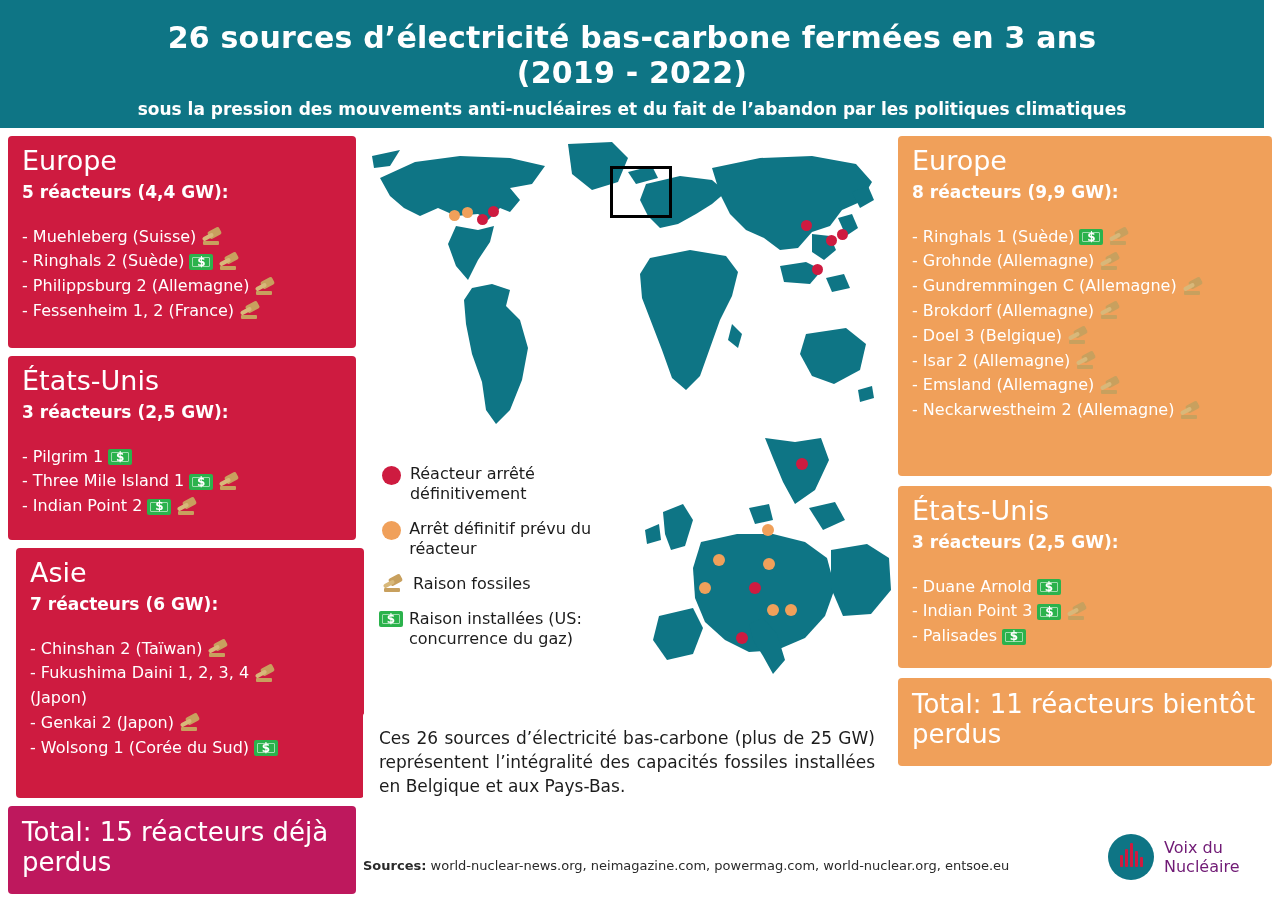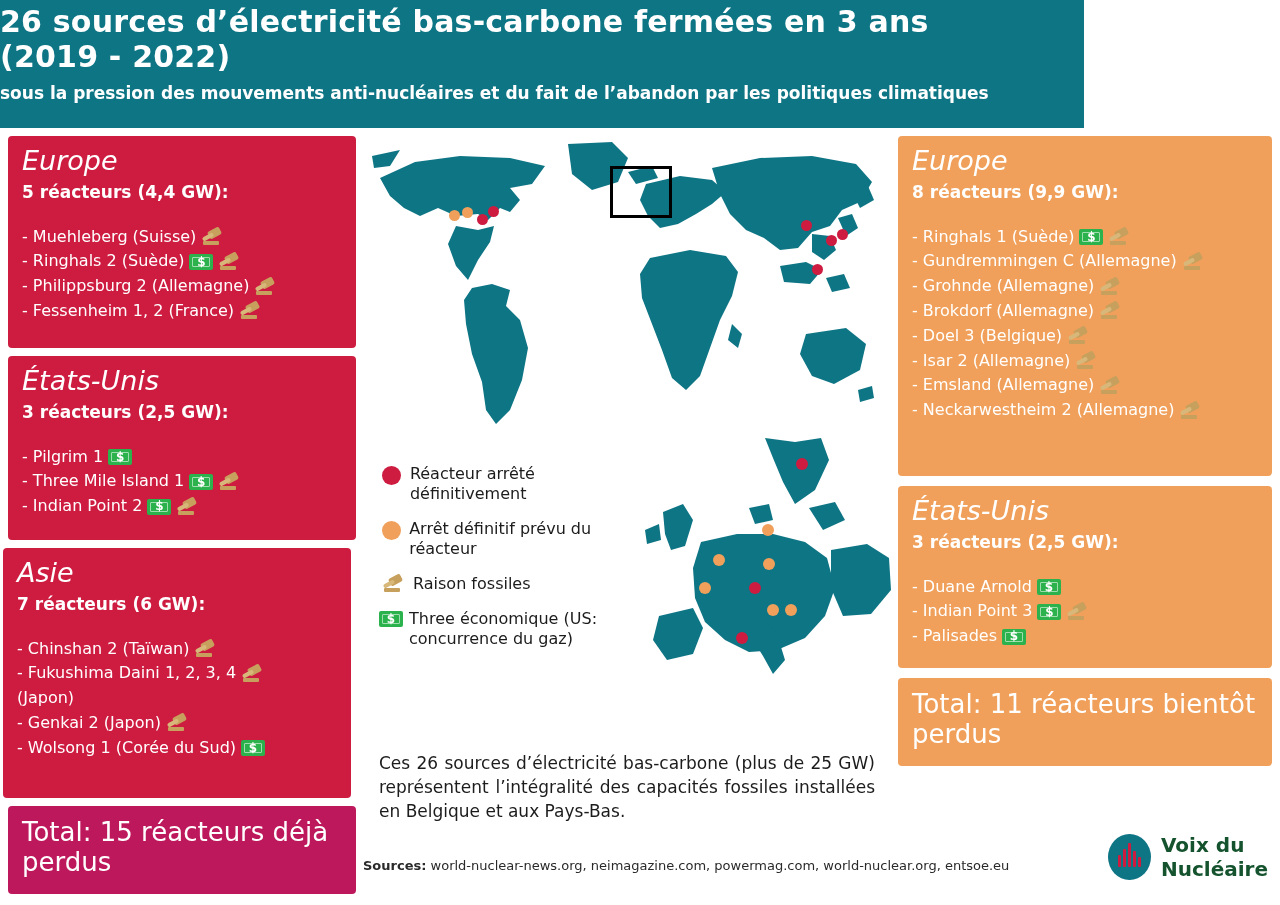--- a/index.html
+++ b/index.html
@@ -9,24 +9,25 @@
     background: #ffffff;
     overflow: hidden;
     position: relative;
   }
   #page {
     position: absolute; inset: 0;
     background: #ffffff;
   }
   
   .header {
-    position: absolute; left: 0; top: 0; width: 1084px; height: 128px;
+    position: absolute; left: 0; top: 0; width: 1264px; height: 128px;
     background: #0e7585;
     color: #ffffff;
-    padding-top: 4px;
+    text-align: center;
+    padding-top: 20px;
   }
   .header h1 {
     font-size: 30px; font-weight: bold; line-height: 1.18;
     letter-spacing: 0.2px;
   }
   .header .sub {
     font-size: 17px; font-weight: bold; margin-top: 8px;
   }
   
   .stage {
@@ -38,21 +39,20 @@
     position: absolute;
     border-radius: 4px;
     padding: 10px 14px 12px 14px;
     color: #ffffff;
   }
   .card.red { background: #ce1b40; }
   .card.orange { background: #f0a05a; }
   .card h2 {
     font-size: 27px; font-weight: normal; line-height: 1.1;
     margin-bottom: 6px;
-    font-style: italic;
   }
   .card .count {
     font-size: 17px; font-weight: bold; margin-bottom: 5px;
   }
   .card ul { list-style: none; margin-top: 23px; }
   .card li {
     font-size: 16px; line-height: 1.55; white-space: nowrap;
     display: flex; align-items: center; gap: 5px;
   }
   .card li .txt { }
@@ -123,21 +123,21 @@
     color: #1c1c1c;
   }
   .legend .row {
     display: flex; align-items: flex-start; gap: 6px; margin-bottom: 15px;
   }
   .legend .row .lbl { font-size: 16px; line-height: 1.25; }
   .legend .sym { width: 28px; display: flex; justify-content: center; padding-top: 2px; }
 
   
   .note {
-    position: absolute; left: 363px; top: 610px; width: 528px; height: 120px;
+    position: absolute; left: 363px; top: 585px; width: 528px; height: 120px;
     background: #ffffff; border-radius: 3px;
     padding: 14px 16px;
     color: #1c1c1c; font-size: 17px; line-height: 1.4;
     text-align: justify;
   }
   
   .sources {
     position: absolute; left: 363px; top: 730px; width: 680px;
     font-size: 13px; color: #2a2a2a;
   }
@@ -146,21 +146,21 @@
   .logo {
     position: absolute; left: 1108px; top: 698px; width: 160px; height: 62px;
     display: flex; align-items: center; gap: 10px;
   }
   .logo .circle {
     width: 46px; height: 46px; border-radius: 50%; background: #0e7585;
     display: flex; align-items: flex-end; justify-content: center;
     gap: 2px; padding-bottom: 13px;
   }
   .logo .circle i { display: block; width: 3px; background: #ce1b40; border-radius: 1px; }
-  .logo .txt { color: #14532d; font-size: 20px; font-weight: bold; line-height: 1.2; }
+  .logo .txt { color: #701a75; font-size: 16px; font-weight: normal; line-height: 1.2; }
 </style>
 </head>
 <body>
 
 <div id="page">
 
   <div class="header">
     <h1>
       <span>26 sources d’électricité bas-carbone fermées en 3 ans</span><br>
       <span>(2019 - 2022)</span>
@@ -232,21 +232,21 @@
           <span class="icon-money"></span>
           <span class="icon-gavel">
               <i class="head"></i>
               <i class="handle"></i>
               <i class="base"></i>
             </span>
         </li>
       </ul>
     </div>
 
-    <div class="card red" style="left:3px; top:420px; width:348px; height:250px;">
+    <div class="card red" style="left:16px; top:420px; width:348px; height:250px;">
       <h2>Asie</h2>
       <div class="count">7 réacteurs (6 GW):</div>
       <ul>
         <li>
           <span class="txt">- Chinshan 2 (Taïwan)</span>
           <span class="icon-gavel">
               <i class="head"></i>
               <i class="handle"></i>
               <i class="base"></i>
             </span>
@@ -380,21 +380,21 @@
               <i class="handle"></i>
               <i class="base"></i>
             </span>
           </span>
         <span class="lbl">Raison fossiles</span>
       </div>
       <div class="row">
         <span class="sym">
             <span class="icon-money"></span>
           </span>
-        <span class="lbl">Three économique (US: concurrence du gaz)</span>
+        <span class="lbl">Raison installées (US: concurrence du gaz)</span>
       </div>
     </div>
 
     <div class="note">Ces 26 sources d’électricité bas-carbone (plus de 25 GW) représentent l’intégralité des capacités fossiles installées en Belgique et aux Pays-Bas.</div>
 
     <div class="sources">
       <b>Sources:</b>
       <span>world-nuclear-news.org, neimagazine.com, powermag.com, world-nuclear.org, entsoe.eu</span>
     </div>
 
@@ -405,29 +405,29 @@
         <li>
           <span class="txt">- Ringhals 1 (Suède)</span>
           <span class="icon-money"></span>
           <span class="icon-gavel">
               <i class="head"></i>
               <i class="handle"></i>
               <i class="base"></i>
             </span>
         </li>
         <li>
+          <span class="txt">- Grohnde (Allemagne)</span>
+          <span class="icon-gavel">
+              <i class="head"></i>
+              <i class="handle"></i>
+              <i class="base"></i>
+            </span>
+        </li>
+        <li>
           <span class="txt">- Gundremmingen C (Allemagne)</span>
-          <span class="icon-gavel">
-              <i class="head"></i>
-              <i class="handle"></i>
-              <i class="base"></i>
-            </span>
-        </li>
-        <li>
-          <span class="txt">- Grohnde (Allemagne)</span>
           <span class="icon-gavel">
               <i class="head"></i>
               <i class="handle"></i>
               <i class="base"></i>
             </span>
         </li>
         <li>
           <span class="txt">- Brokdorf (Allemagne)</span>
           <span class="icon-gavel">
               <i class="head"></i>

